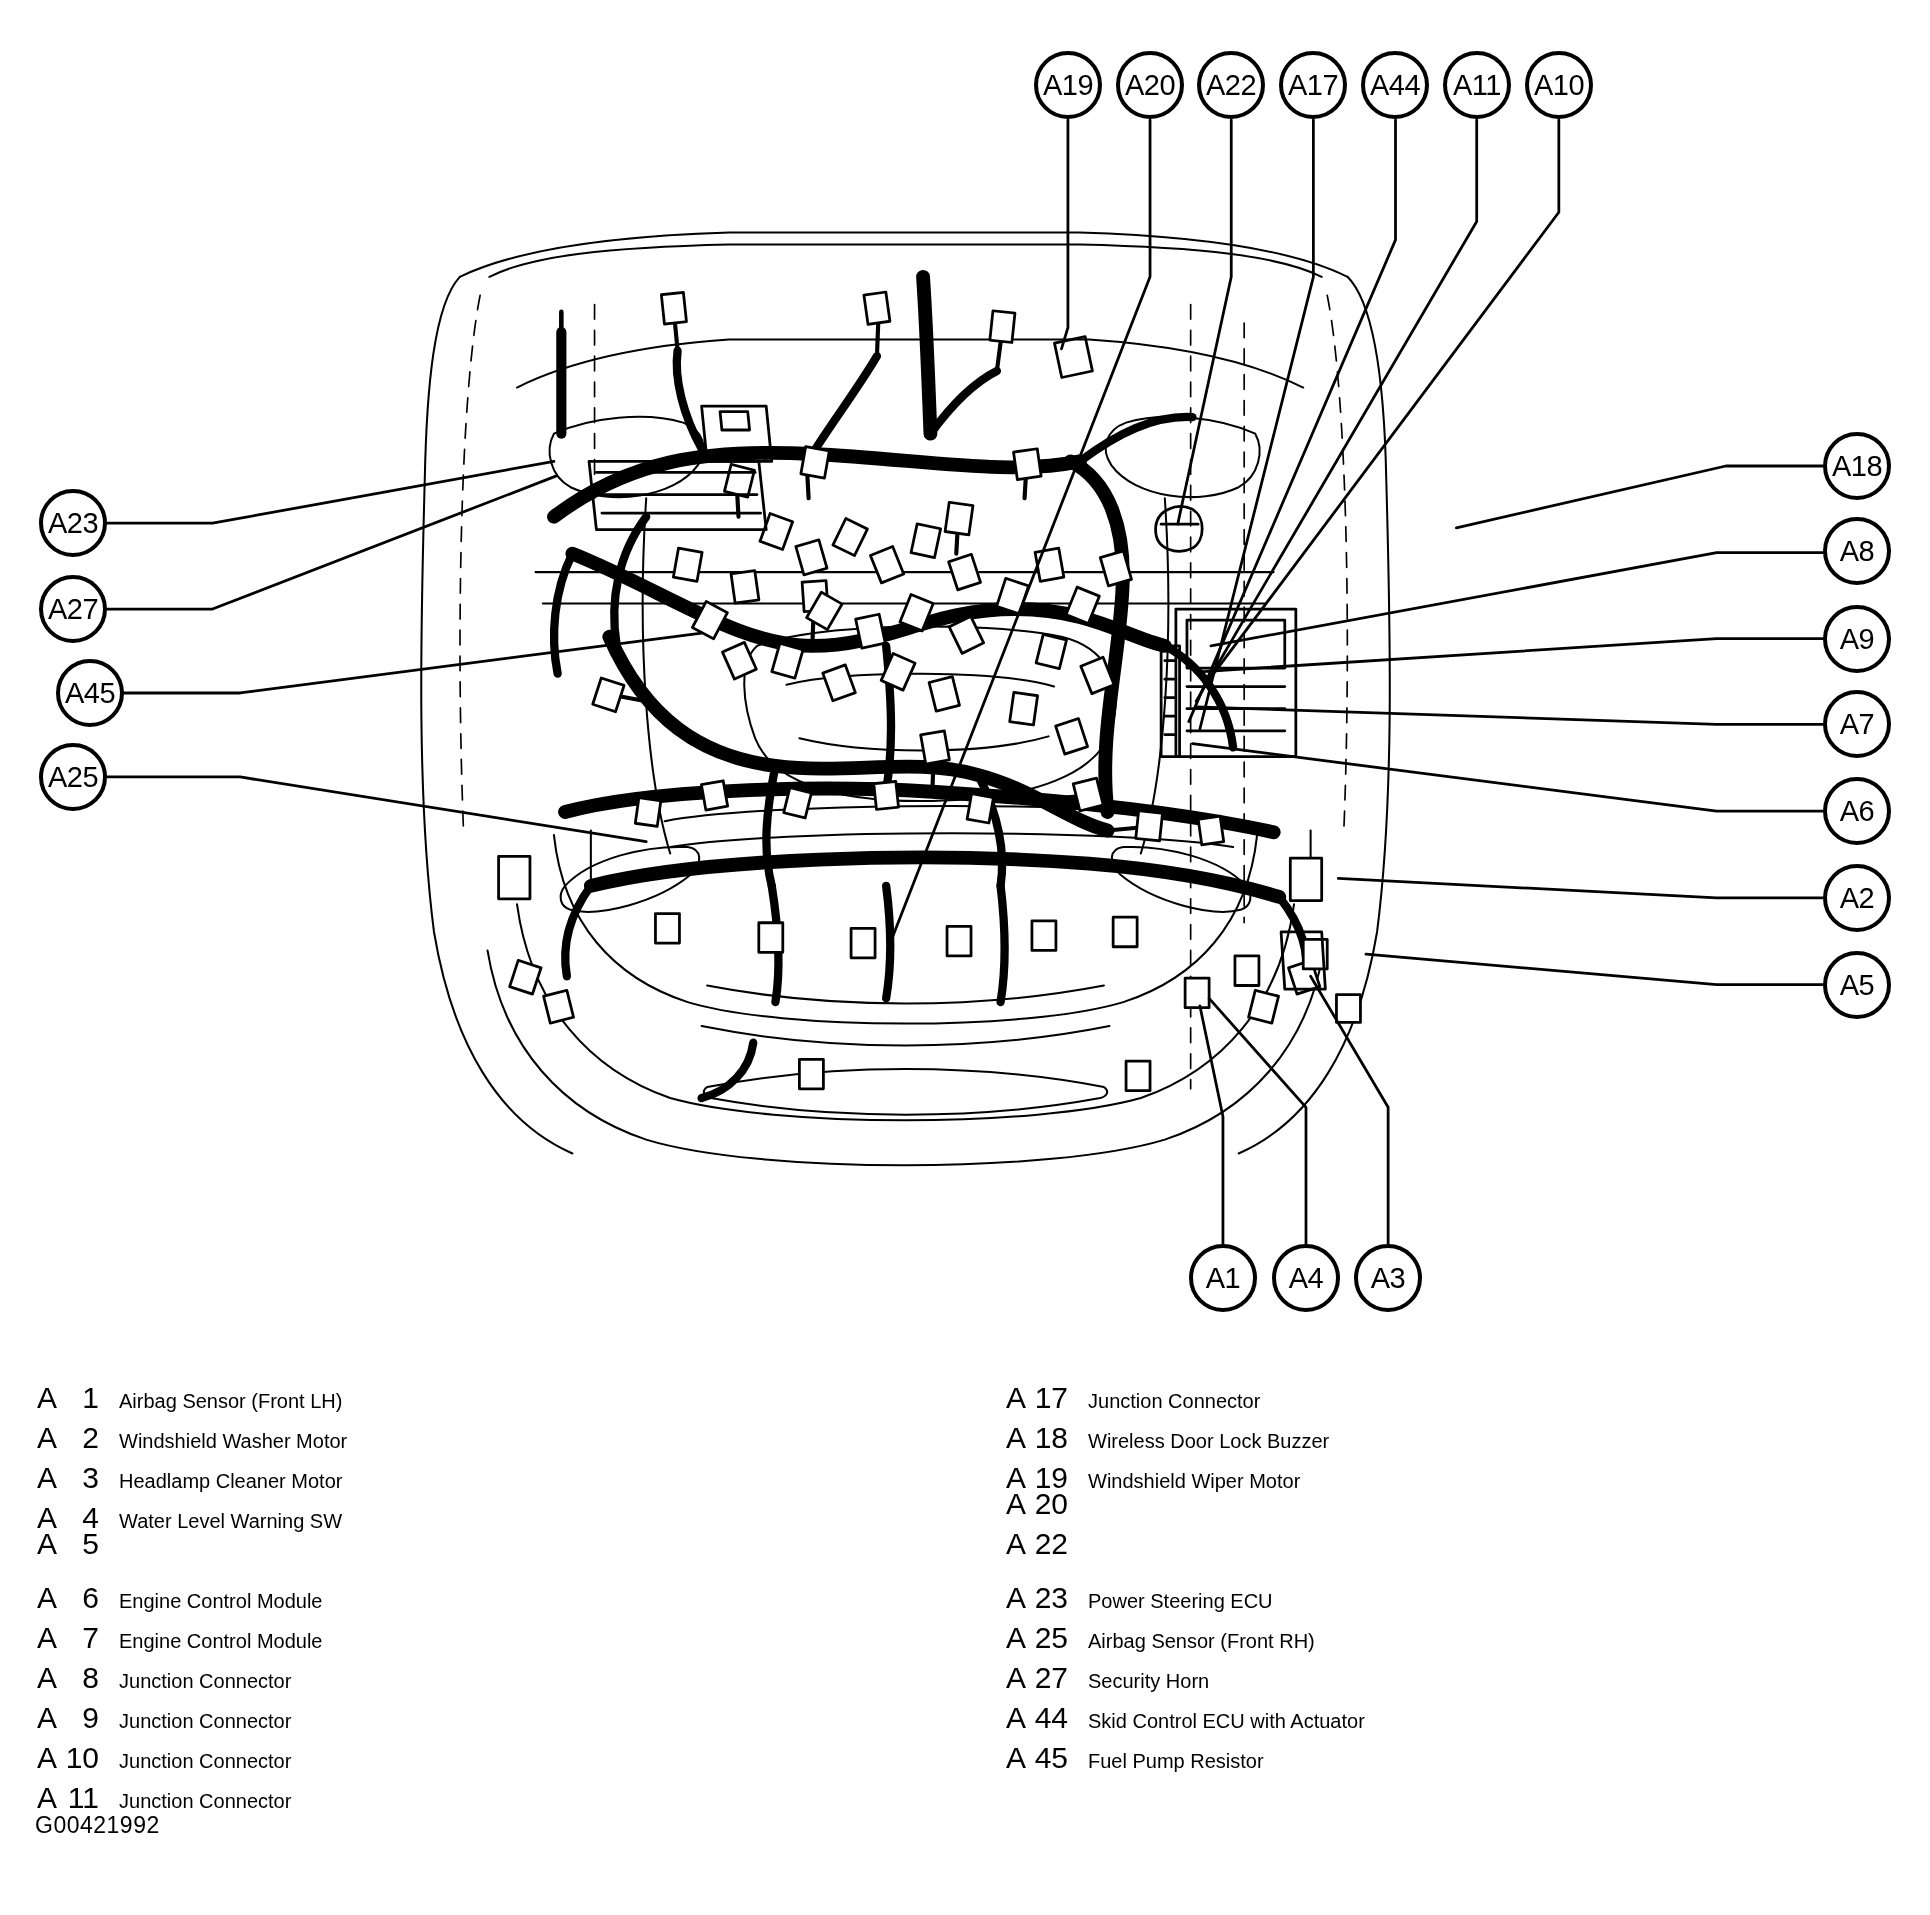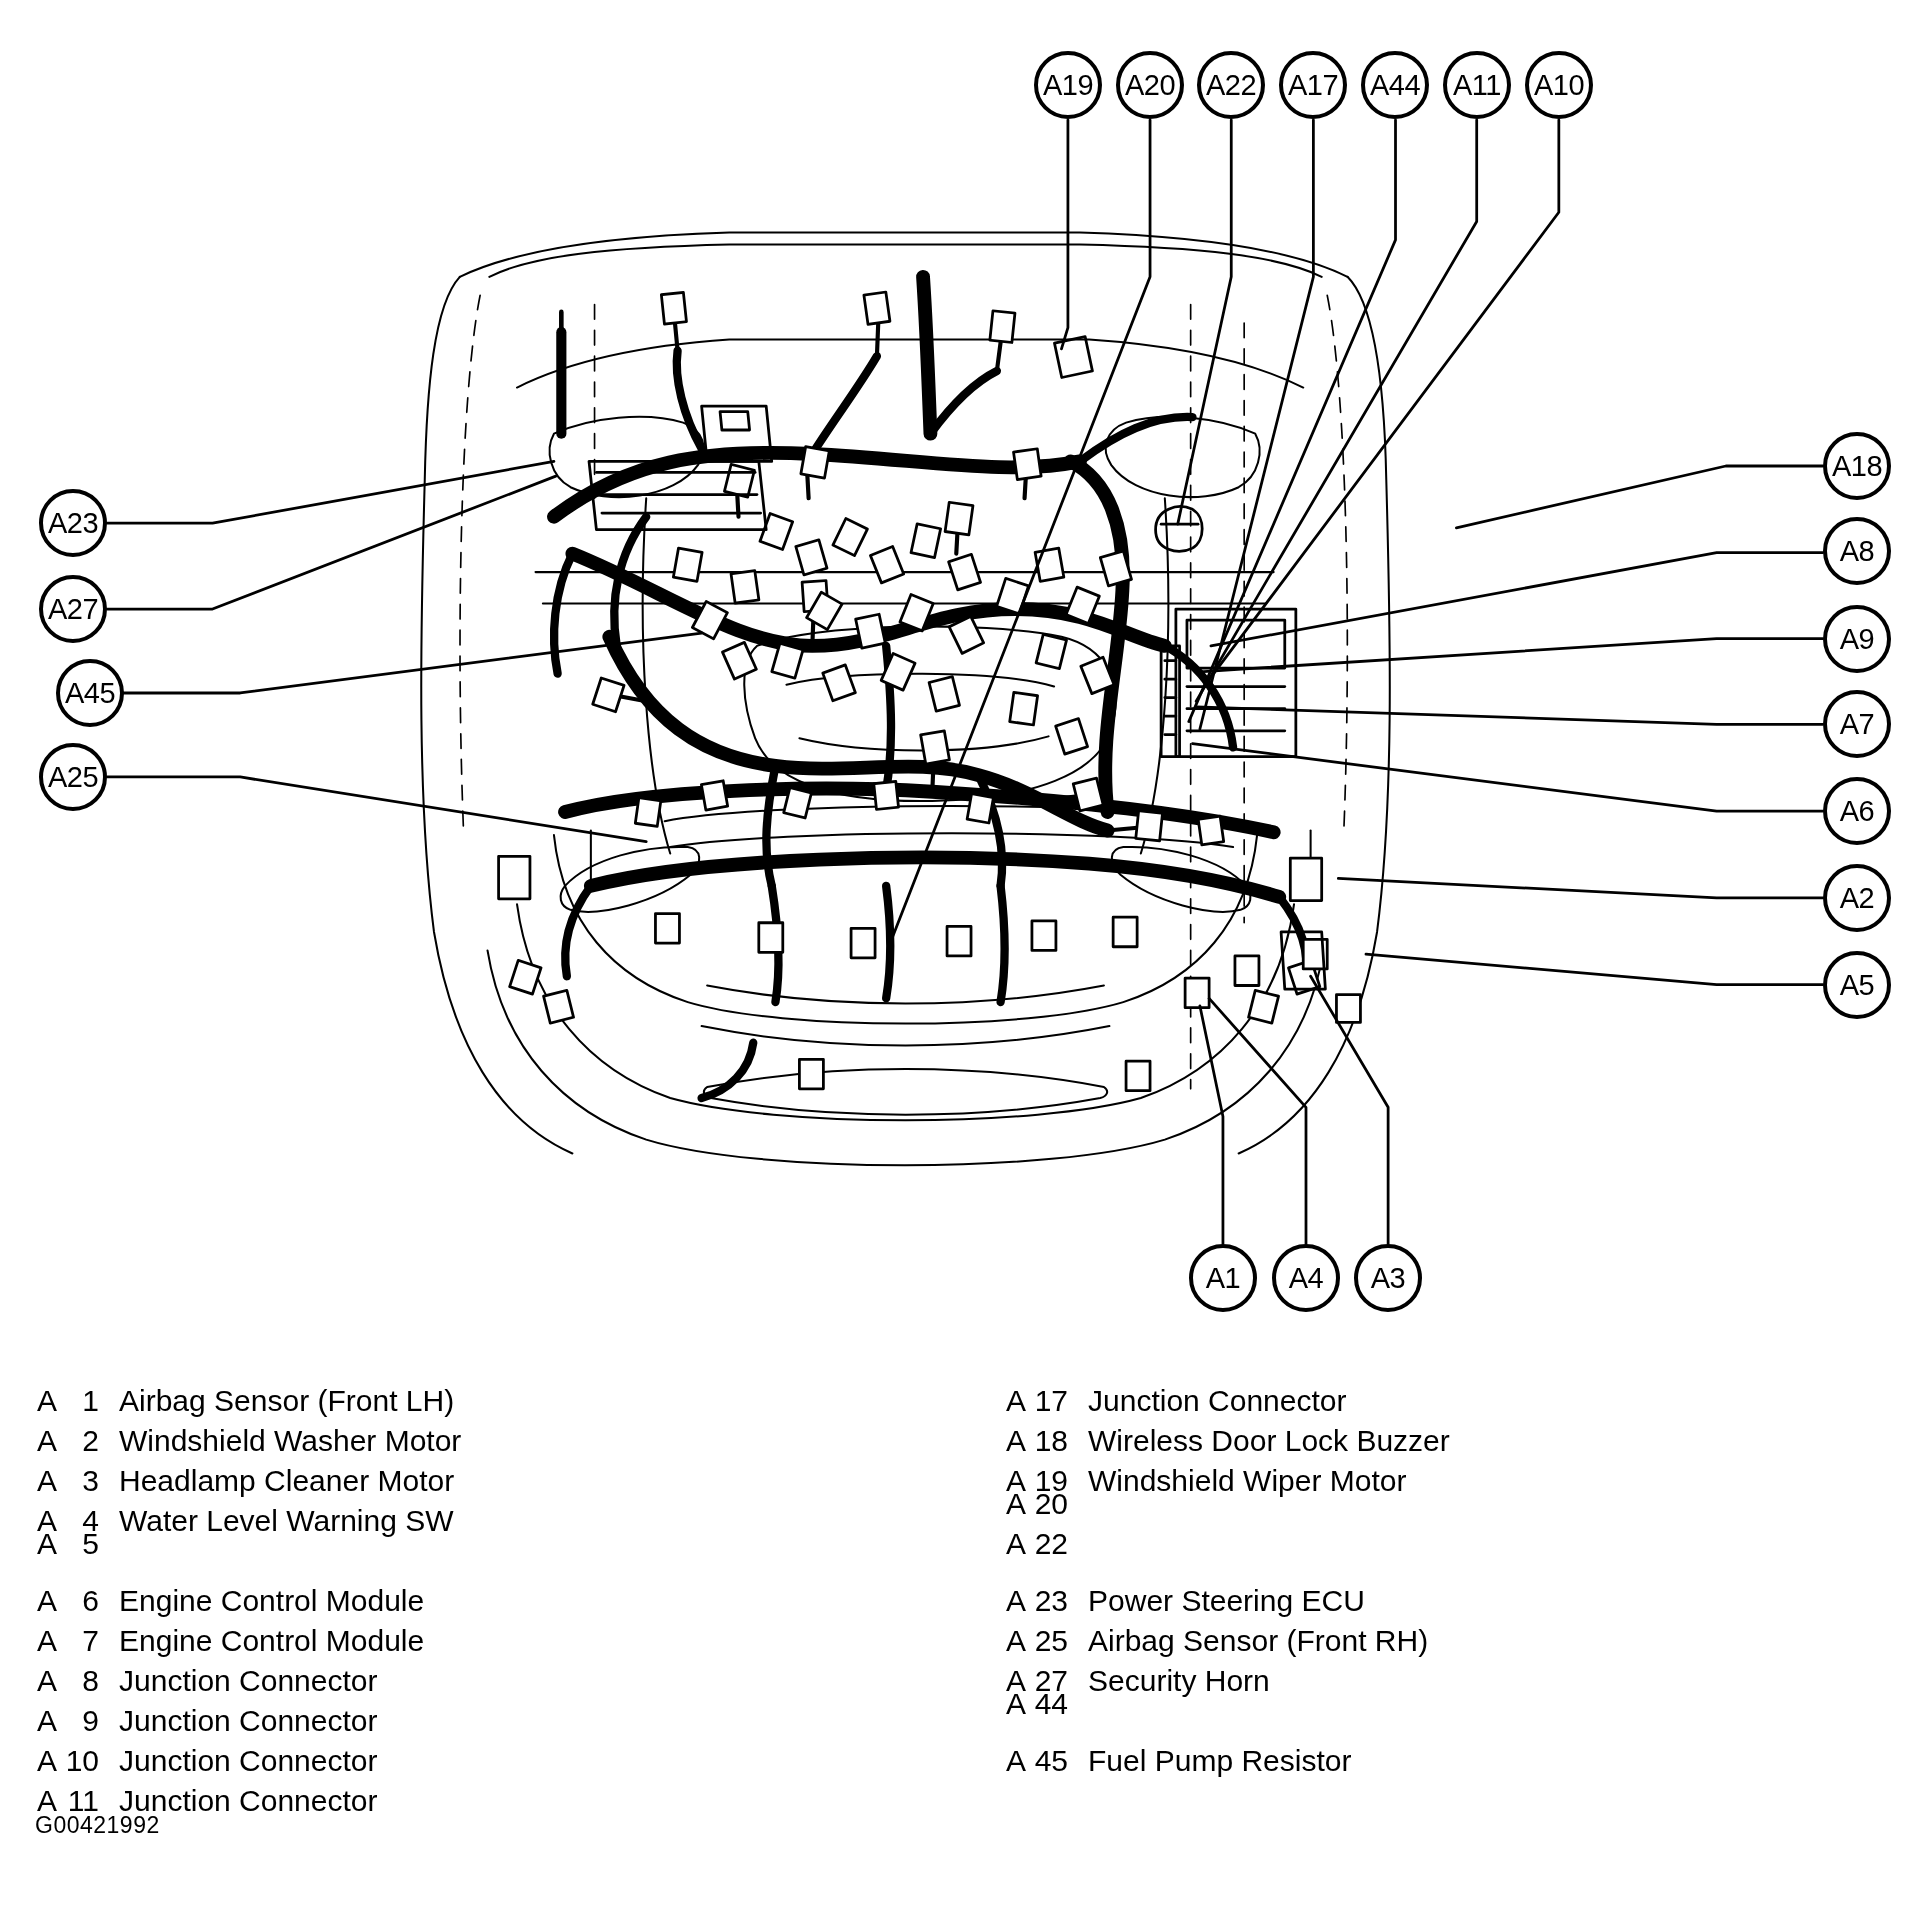--- a/index.html
+++ b/index.html
@@ -58,21 +58,21 @@
     letter-spacing: 0px;
   }
   .lg-num {
     font-size: 30px;
     line-height: 40px;
     width: 42px;
     text-align: right;
     margin-right: 20px;
   }
   .lg-label {
-    font-size: 30px;
+    font-size: 20px;
     line-height: 40px;
     margin-top: 17px;
   }
 
   .doc-code {
     position: absolute;
     left: 35px;
     top: 1812px;
     font-size: 23px;
     letter-spacing: 0.5px;
@@ -460,20 +460,21 @@
         <span class="lg-label">Airbag Sensor (Front RH)</span>
       </div>
       <div class="legend-row">
         <span class="lg-prefix">A</span>
         <span class="lg-num">27</span>
         <span class="lg-label">Security Horn</span>
       </div>
       <div class="legend-row">
         <span class="lg-prefix">A</span>
         <span class="lg-num">44</span>
+        <span class="lg-label">Skid Control ECU with Actuator</span>
       </div>
       <div class="legend-row">
         <span class="lg-prefix">A</span>
         <span class="lg-num">45</span>
         <span class="lg-label">Fuel Pump Resistor</span>
       </div>
     </div>
   </div>
 
   <div class="doc-code">G00421992</div>

